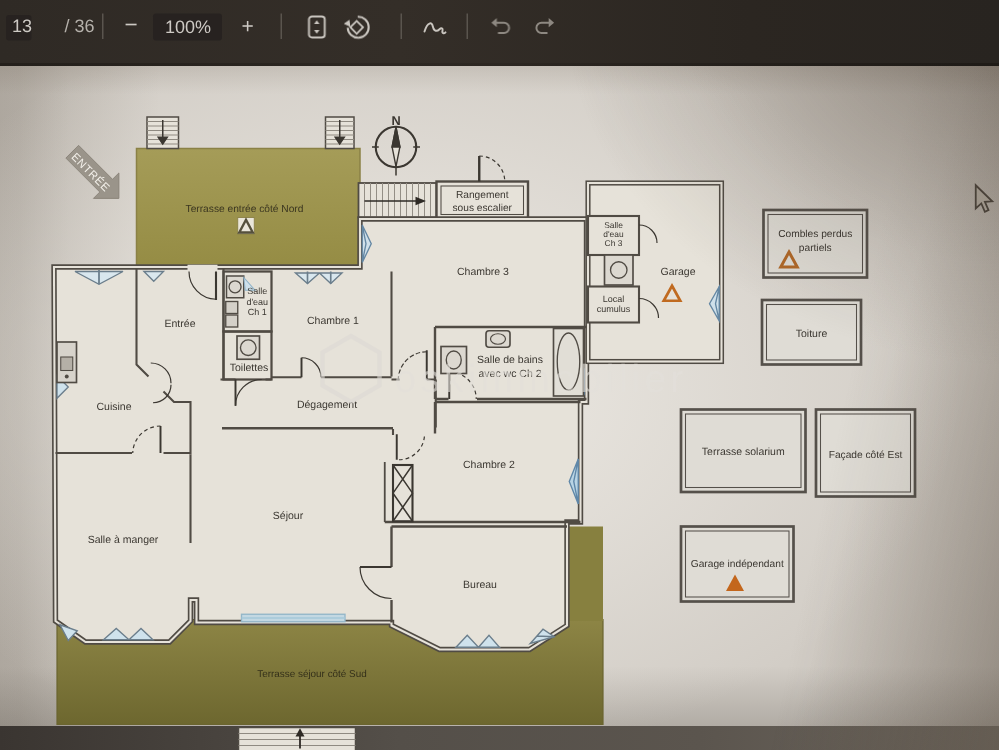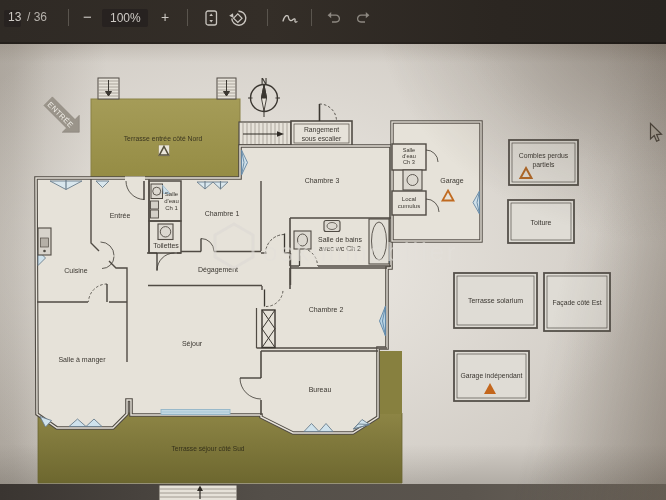--- a/index.html
+++ b/index.html
@@ -32,21 +32,21 @@
   svg text{font-family:"Liberation Sans",sans-serif;fill:#3b3731;}
 </style>
 </head>
 <body>
 
 <div id="toolbar">
 
   <div class="tbox" style="left:4px;top:10px;width:17px;height:17px;"></div>
   <div class="t" style="left:8px;top:10px;">13</div>
 
-  <div class="t" style="left:27px;top:10px;color:#b5b1ab;text-align:center;">/ 36</div>
+  <div class="t" style="left:43px;top:10px;color:#b5b1ab;text-align:center;">/ 36</div>
   <div class="vdiv" style="left:68px;"></div>
 
   <div class="t" style="left:83px;top:8px;font-size:15px;">−</div>
 
   <div class="tbox" style="left:102px;top:9px;width:46px;height:18px;"></div>
   <div class="t" style="left:110px;top:11px;text-align:right;">100%</div>
 
   <div class="t" style="left:161px;top:9px;font-size:14px;">+</div>
   <div class="vdiv" style="left:187px;"></div>
 

